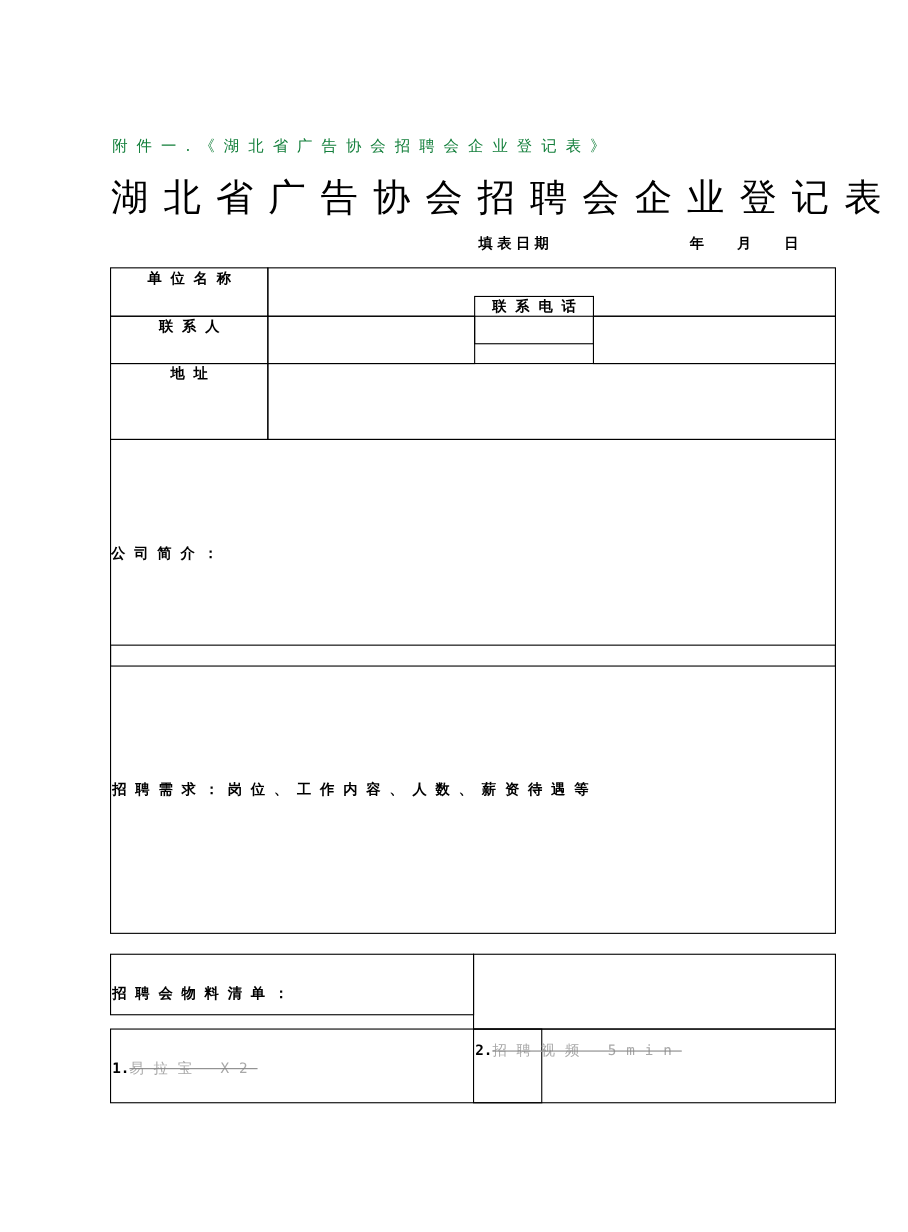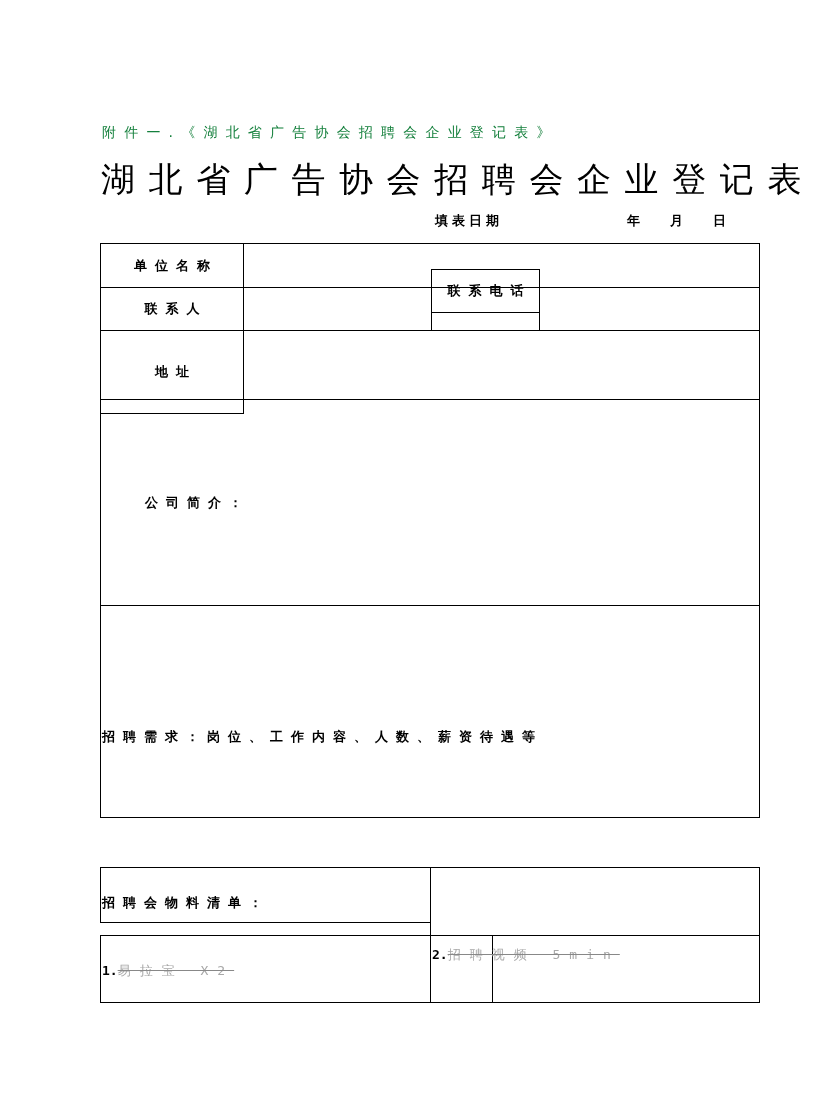--- a/index.html
+++ b/index.html
@@ -11,21 +11,21 @@
            letter-spacing: 13.6px; white-space: nowrap; color: #000; }
   .date-line { position: absolute; top: 212px; font-size: 13px; font-weight: bold;
                white-space: nowrap; }
   .date-label { left: 435px; letter-spacing: 4px; }
   .date-y { left: 627px; }
   .date-m { left: 670px; }
   .date-d { left: 713px; }
   .cell { position: absolute; box-sizing: border-box; border: 1.5px solid #000; }
   .lbl { position: absolute; font-size: 13px; font-weight: bold; letter-spacing: 8px;
          white-space: nowrap; }
-  .center { display: flex; align-items: center; justify-content: center; }
+  .center { display: flex; justify-content: center; }
   .center span { font-size: 13px; font-weight: bold; letter-spacing: 8px; margin-right: -8px; }
   .item { position: absolute; font-size: 13px; white-space: nowrap; }
   .item .num { font-weight: bold; color: #000; font-family: "DejaVu Sans Mono", monospace; }
   .item .txt { color: #a8a8a8; text-decoration: line-through; text-decoration-color: #888;
                letter-spacing: 9px; font-family: "DejaVu Sans Mono", monospace; }
 </style>
 </head>
 <body>
 
 <div class="attach">附件一.《湖北省广告协会招聘会企业登记表》</div>
@@ -45,30 +45,30 @@
 
   <div class="cell center" style="left:100px;top:287px;width:144px;height:44px;">
     <span>联系人</span>
   </div>
   <div class="cell" style="left:243px;top:287px;width:189px;height:44px;"></div>
   <div class="cell center" style="left:431px;top:269px;width:109px;height:44px;">
     <span>联系电话</span>
   </div>
   <div class="cell" style="left:539px;top:287px;width:221px;height:44px;"></div>
 
-  <div class="cell center" style="left:100px;top:330px;width:144px;height:84px;">
+  <div class="cell center" style="left:100px;top:330px;width:144px;height:70px;">
     <span>地址</span>
   </div>
   <div class="cell" style="left:243px;top:330px;width:517px;height:70px;"></div>
 
   <div class="cell" style="left:100px;top:399px;width:660px;height:207px;">
-    <div class="lbl" style="left:0px;top:94px;margin-left:44px;">公司简介：</div>
+    <div class="lbl" style="left:0px;top:94px;">公司简介：</div>
   </div>
 
-  <div class="cell" style="left:100px;top:605px;width:660px;height:213px;">
+  <div class="cell" style="left:100px;top:586px;width:660px;height:263px;">
     <div class="lbl" style="left:1px;top:122px;">招聘需求：岗位、工作内容、人数、薪资待遇等</div>
   </div>
 
   <div class="cell" style="left:100px;top:867px;width:331px;height:56px;">
     <div class="lbl" style="left:1px;top:26px;">招聘会物料清单：</div>
   </div>
   <div class="cell" style="left:430px;top:867px;width:330px;height:69px;"></div>
 
   <div class="cell" style="left:100px;top:935px;width:393px;height:68px;">
     <div class="item" style="left:1px;top:26px;">

